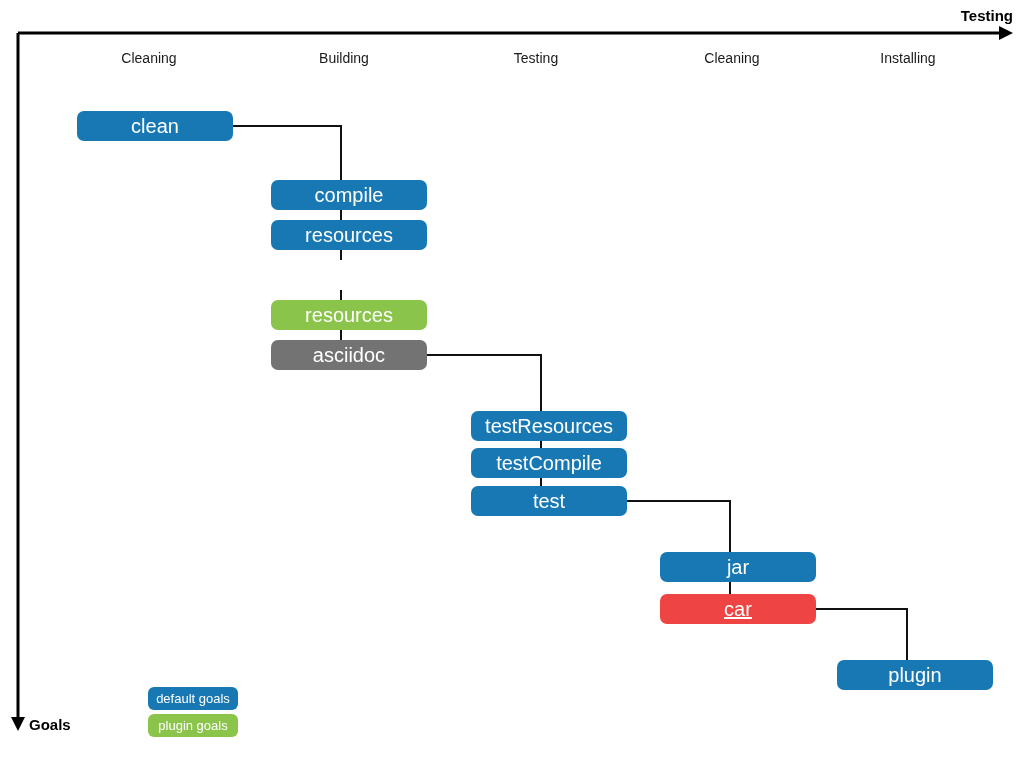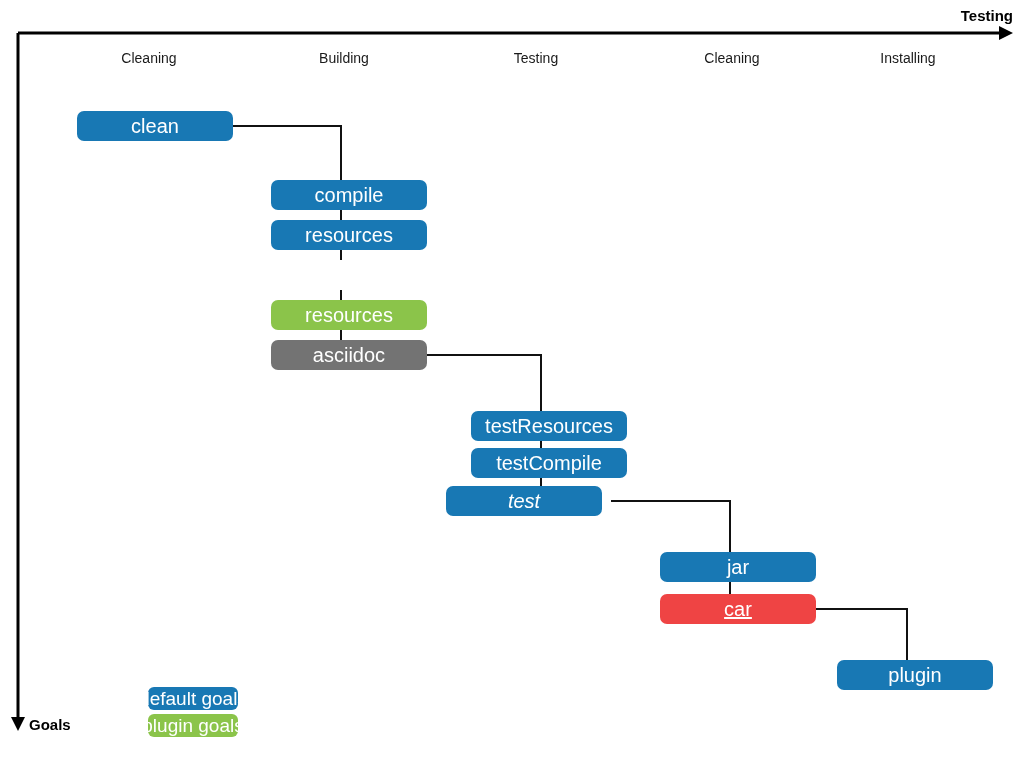--- a/index.html
+++ b/index.html
@@ -51,21 +51,21 @@
     white-space: nowrap;
     box-sizing: border-box;
   }
   .legend-chip {
     position: absolute;
     left: 148px;
     width: 90px;
     height: 23px;
     border-radius: 6px;
     color: #ffffff;
-    font-size: 19px;
+    font-size: 13px;
     display: flex;
     align-items: center;
     justify-content: center;
     white-space: nowrap;
   }
   .legend-chip.first  { top: 687px; }
   .legend-chip.second { top: 714px; }
 </style>
 </head>
 <body>
@@ -98,21 +98,21 @@
   <div class="col-header" style="left:632px">Cleaning</div>
   <div class="col-header" style="left:808px">Installing</div>
 
   <div class="node" style="left: 77px; top: 111px; background-color: rgb(24, 120, 180);">clean</div>
   <div class="node" style="left: 271px; top: 180px; background-color: rgb(24, 120, 180);">compile</div>
   <div class="node" style="left: 271px; top: 220px; background-color: rgb(24, 120, 180);">resources</div>
   <div class="node" style="left: 271px; top: 300px; background-color: rgb(139, 196, 74);">resources</div>
   <div class="node" style="left: 271px; top: 340px; background-color: #737373;">asciidoc</div>
   <div class="node" style="left: 471px; top: 411px; background-color: rgb(24, 120, 180);">testResources</div>
   <div class="node" style="left: 471px; top: 448px; background-color: rgb(24, 120, 180);">testCompile</div>
-  <div class="node" style="left: 446px; top: 486px; background-color: rgb(24, 120, 180); font-style: italic;">test</div>
+  <div class="node" style="left: 471px; top: 486px; background-color: rgb(24, 120, 180);">test</div>
   <div class="node" style="left: 660px; top: 552px; background-color: rgb(24, 120, 180);">jar</div>
   <div class="node" style="left: 660px; top: 594px; background-color: #ef4444; text-decoration: underline;">car</div>
   <div class="node" style="left: 837px; top: 660px; background-color: rgb(24, 120, 180);">plugin</div>
 
   <div class="legend-chip first" style="background-color: rgb(24, 120, 180);">default goals</div>
   <div class="legend-chip second" style="background-color: rgb(139, 196, 74);">plugin goals</div>
 
 </div>
 
 </body></html>

